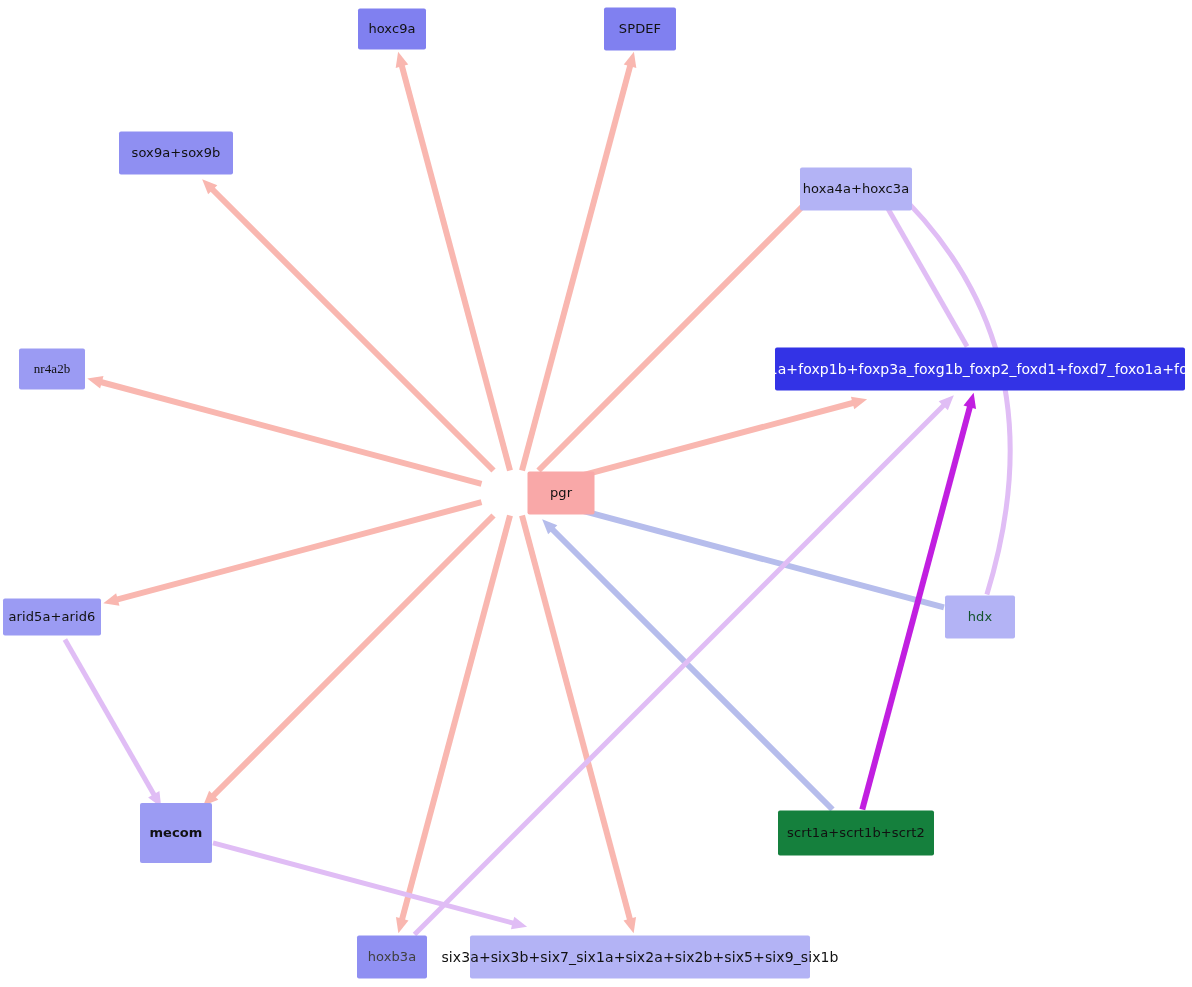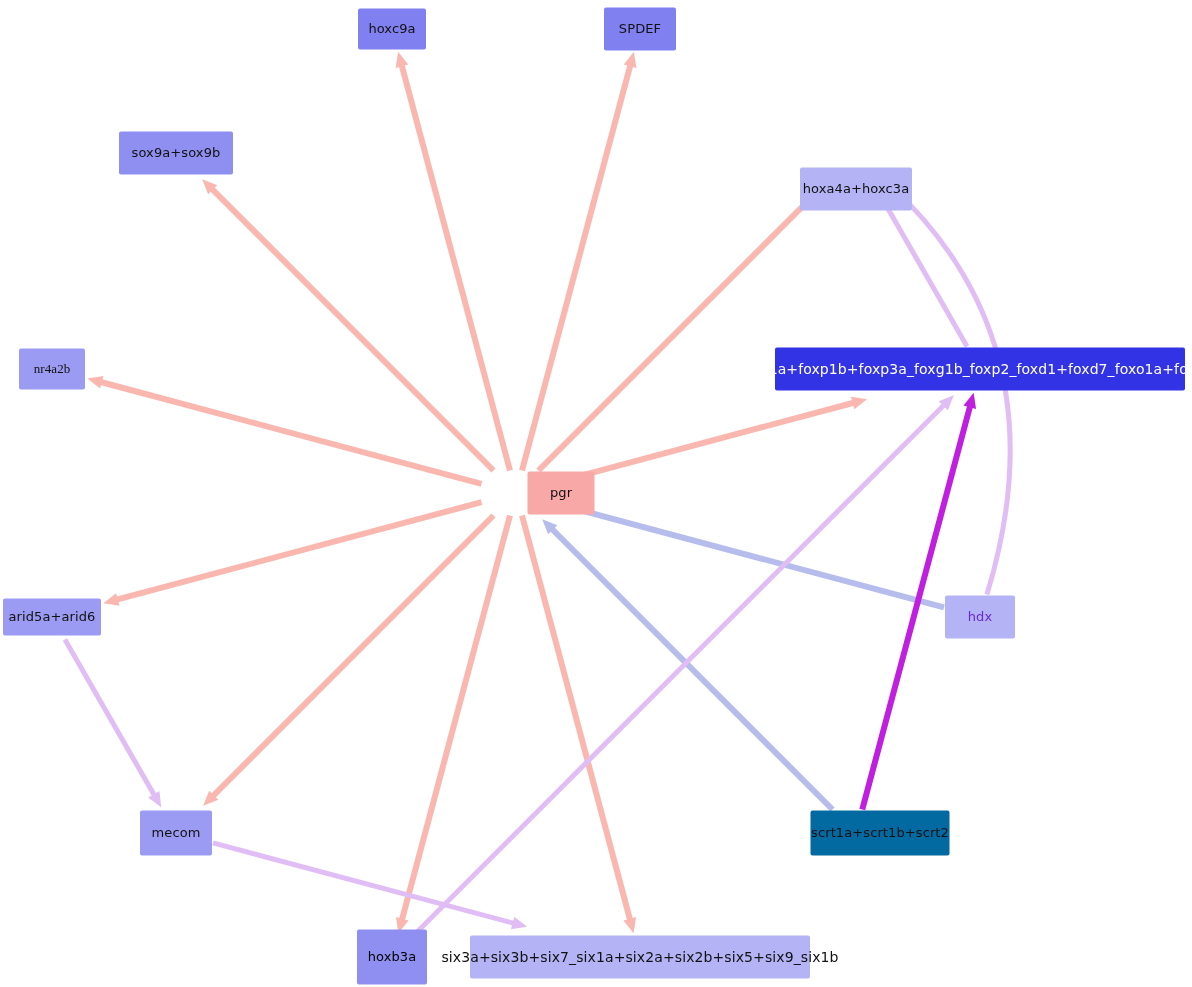--- a/index.html
+++ b/index.html
@@ -81,29 +81,29 @@
       </div>
       <div class="node big" style="left: 980px; top: 369px; width: 410px; height: 43px; background: rgb(51, 51, 230); color: rgb(255, 255, 255);">
         <span>foxp1a+foxp1b+foxp3a_foxg1b_foxp2_foxd1+foxd7_foxo1a+foxo1b</span>
       </div>
       <div class="node" style="left: 516px; top: 493px; width: 67px; height: 43px; background: rgb(249, 168, 168); color: rgb(17, 17, 17); margin-left: 45px;">
         <span>pgr</span>
       </div>
       <div class="node" style="left: 52px; top: 617px; width: 98px; height: 37px; background: rgb(155, 155, 243); color: rgb(17, 17, 17);">
         <span>arid5a+arid6</span>
       </div>
-      <div class="node" style="left: 980px; top: 617px; width: 70px; height: 43px; background: rgb(179, 179, 245); color: #6d28d9;">
+      <div class="node" style="left: 980px; top: 617px; width: 70px; height: 43px; background: rgb(179, 179, 245); color: #14532d;">
         <span>hdx</span>
       </div>
-      <div class="node" style="left: 176px; top: 833px; width: 72px; height: 45px; background: rgb(155, 155, 243); color: rgb(17, 17, 17);">
+      <div class="node" style="left: 176px; top: 833px; width: 72px; height: 60px; background: rgb(155, 155, 243); color: rgb(17, 17, 17); font-weight: bold;">
         <span>mecom</span>
       </div>
-      <div class="node" style="left: 880px; top: 833px; width: 139px; height: 45px; background: #0369a1; color: rgb(17, 17, 17);">
+      <div class="node" style="left: 856px; top: 833px; width: 156px; height: 45px; background: #15803d; color: rgb(17, 17, 17);">
         <span>scrt1a+scrt1b+scrt2</span>
       </div>
-      <div class="node" style="left: 392px; top: 957px; width: 70px; height: 55px; background: rgb(143, 143, 242); color: #000000; justify-content: center;">
+      <div class="node" style="left: 392px; top: 957px; width: 70px; height: 43px; background: rgb(143, 143, 242); color: #404040; justify-content: center;">
         <span>hoxb3a</span>
       </div>
       <div class="node big" style="left: 640px; top: 957px; width: 340px; height: 43px; background: rgb(179, 179, 245); color: rgb(17, 17, 17);">
         <span>six3a+six3b+six7_six1a+six2a+six2b+six5+six9_six1b</span>
       </div>
     </div>
 </div>
 
 </body></html>

